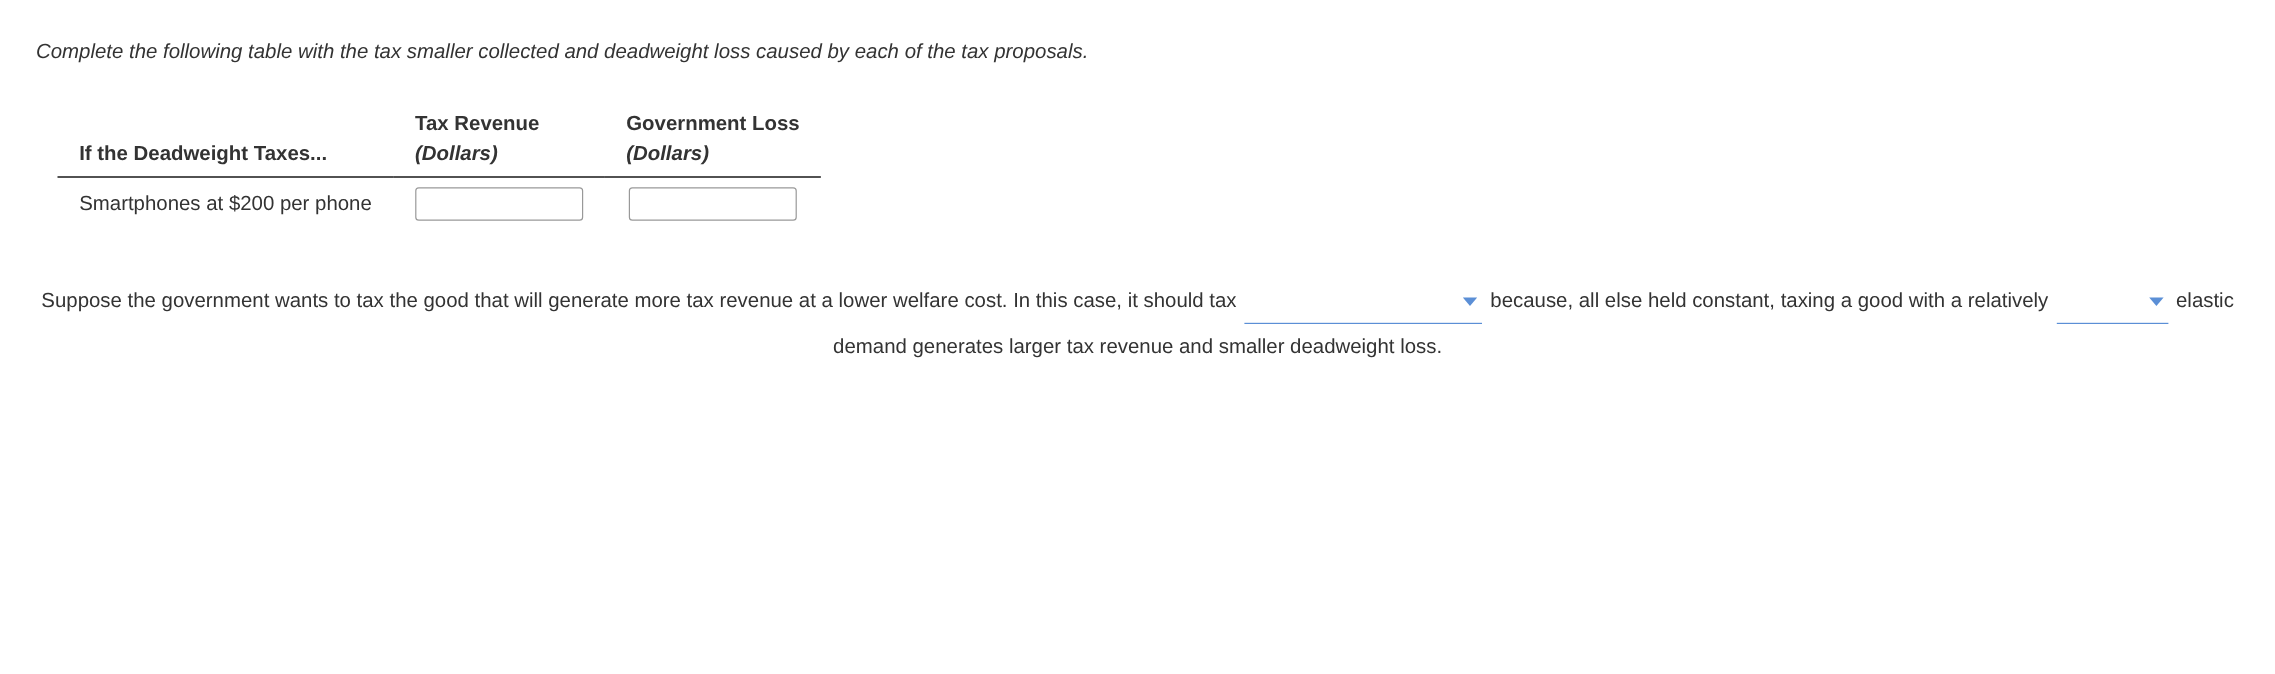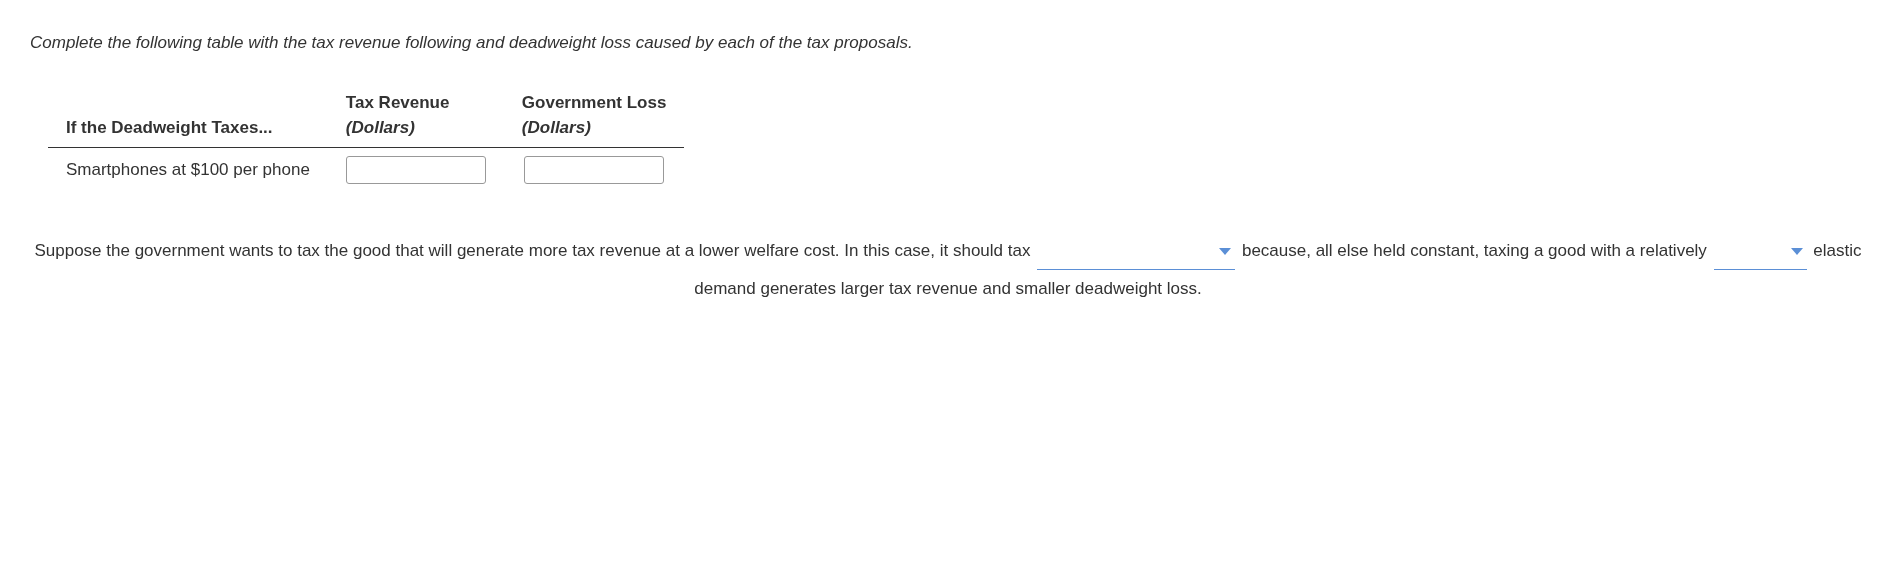--- a/index.html
+++ b/index.html
@@ -72,41 +72,41 @@
     border-left: 6px solid transparent;
     border-right: 6px solid transparent;
     border-top: 7px solid #5b8fd6;
     margin-left: 4px;
     vertical-align: middle;
   }
 </style>
 </head>
 <body>
 
-<div class="instruction">Complete the following table with the tax revenue following and deadweight loss caused by each of the tax proposals.</div>
+<div class="instruction">Complete the following table with the tax smaller collected and deadweight loss caused by each of the tax proposals.</div>
 
 <table class="tax-table">
   <thead>
     <tr>
       <th>
         <span>If the Deadweight Taxes...</span>
       </th>
       <th>
         <span>Tax Revenue</span>
         <span class="sub">(Dollars)</span>
       </th>
       <th>
         <span>Government Loss</span>
         <span class="sub">(Dollars)</span>
       </th>
     </tr>
   </thead>
   <tbody>
     <tr>
-      <td class="rowlabel">Smartphones at $100 per phone</td>
+      <td class="rowlabel">Smartphones at $200 per phone</td>
       <td><input class="num-input" type="text" value="" style=""></td>
       <td><input class="num-input" type="text" value="" style=""></td>
     </tr>
   </tbody>
 </table>
 
 <div class="paragraph">
   <span>Suppose the government wants to tax the good that will generate more tax revenue at a lower welfare cost. In this case, it should tax </span>
   <span class="dropdown wide"><span></span><span class="dd-arrow"></span></span>
   <span> because, all else held constant, taxing a good with a relatively </span>

